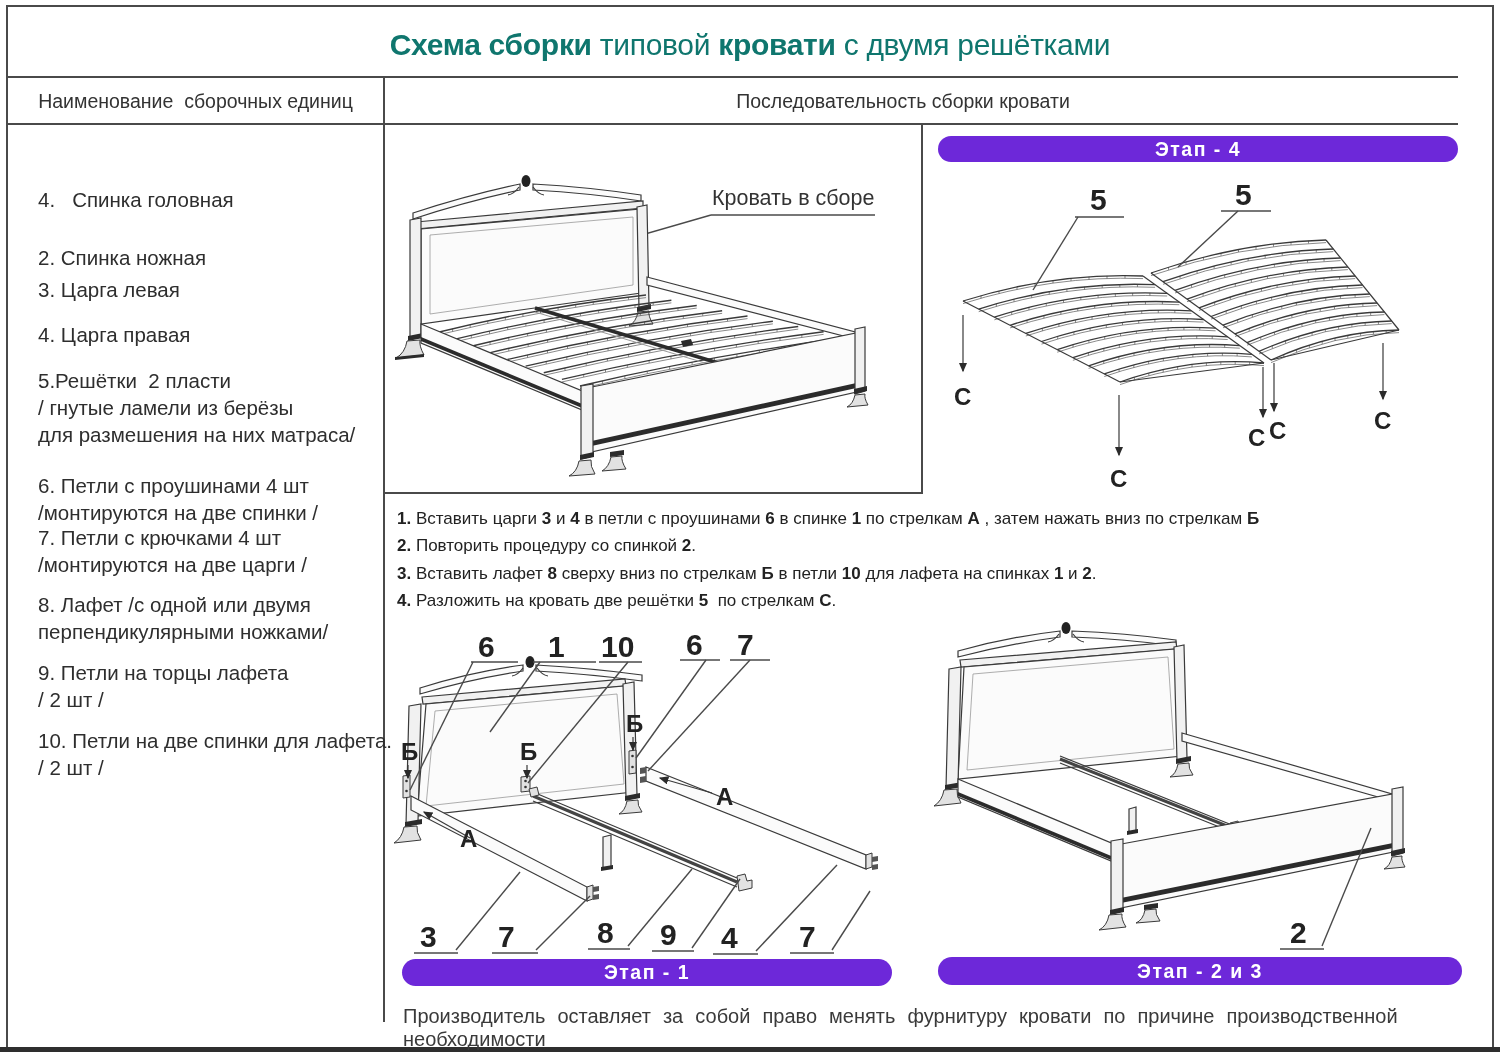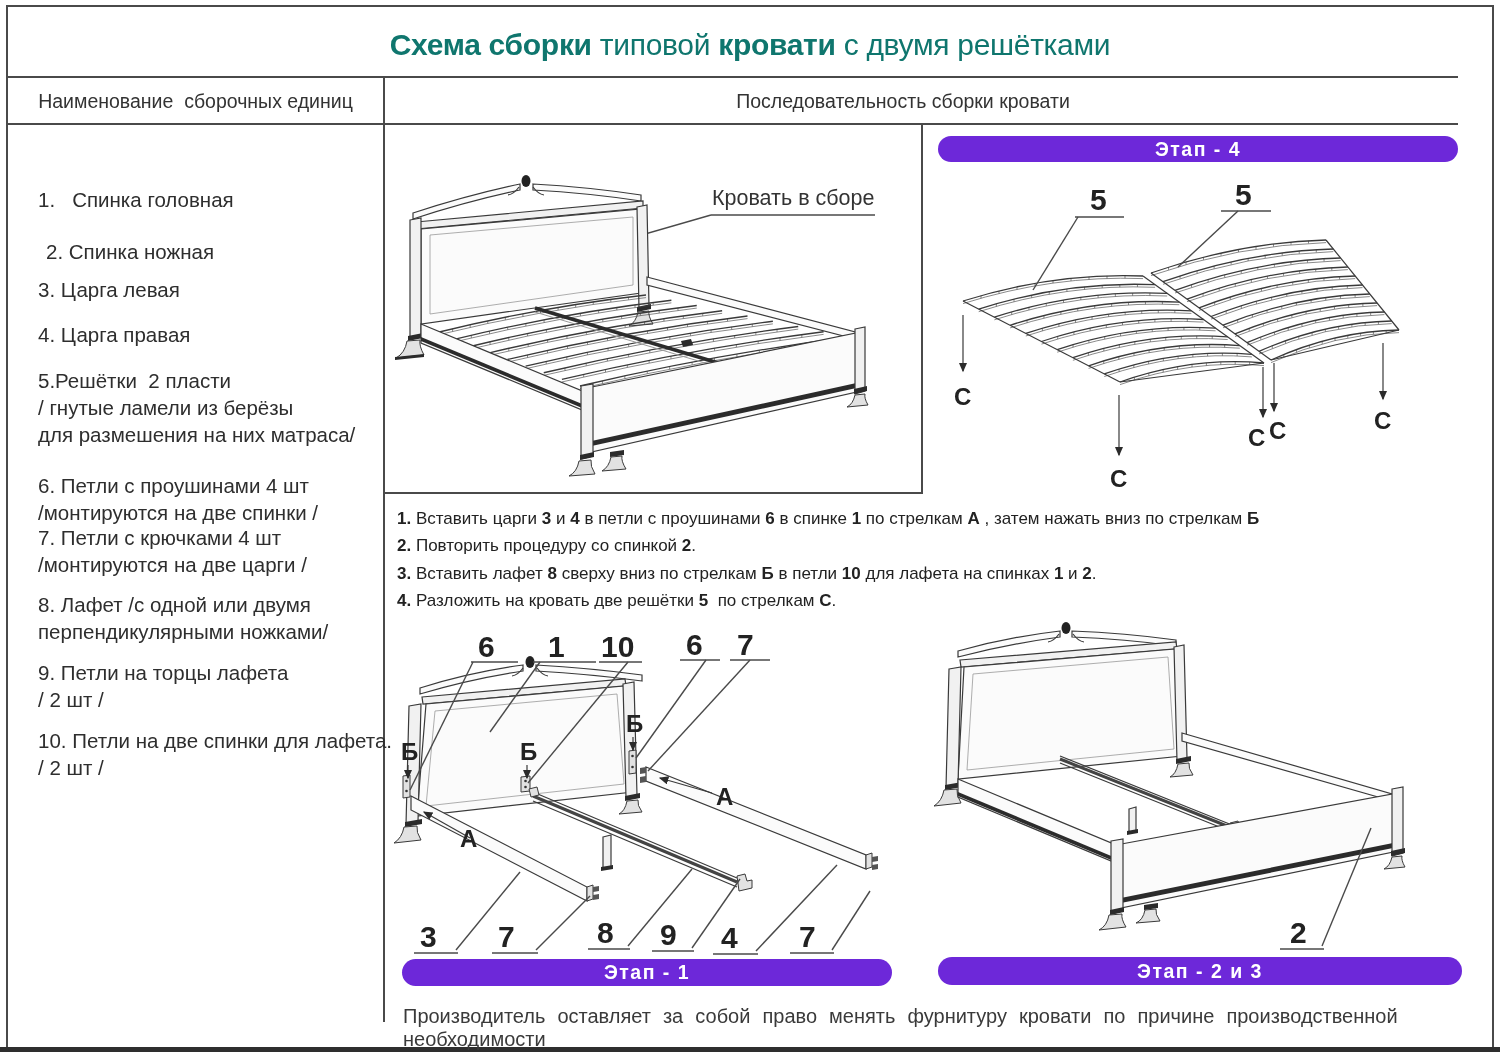--- a/index.html
+++ b/index.html
@@ -46,22 +46,22 @@
   </div>
 
   <div class="edge" style="left:8px;top:76px;width:1450px;height:2px;"></div>
   <div class="edge" style="left:8px;top:123px;width:1450px;height:2px;"></div>
   <div class="edge" style="left:383px;top:76px;width:2px;height:946px;"></div>
 
   <div class="hdr" style="left:8px;width:375px;">Наименование  сборочных единиц</div>
   <div class="hdr" style="left:383px;width:1040px;">Последовательность сборки кровати</div>
 
   <div id="parts-list">
-      <div class="pl-item" style="top: 186px;"><div>1.   Спинка головная</div></div>
-      <div class="pl-item" style="top: 238px; margin-left: 8px;"><div>2. Спинка ножная</div></div>
+      <div class="pl-item" style="top: 186px;"><div>4.   Спинка головная</div></div>
+      <div class="pl-item" style="top: 244px;"><div>2. Спинка ножная</div></div>
       <div class="pl-item" style="top: 276px;"><div>3. Царга левая</div></div>
       <div class="pl-item" style="top: 321px;"><div>4. Царга правая</div></div>
       <div class="pl-item" style="top: 367px;"><div>5.Решётки  2 пласти</div><div>/ гнутые ламели из берёзы</div><div>для размешения на них матраса/</div></div>
       <div class="pl-item" style="top: 456px; margin-top: 16px;"><div>6. Петли с проушинами 4 шт</div><div>/монтируются на две спинки /</div></div>
       <div class="pl-item" style="top: 524px;"><div>7. Петли с крючками 4 шт</div><div>/монтируются на две царги /</div></div>
       <div class="pl-item" style="top: 591px;"><div>8. Лафет /с одной или двумя</div><div>перпендикулярными ножками/</div></div>
       <div class="pl-item" style="top: 659px;"><div>9. Петли на торцы лафета</div><div>/ 2 шт /</div></div>
       <div class="pl-item" style="top: 727px;"><div>10. Петли на две спинки для лафета.</div><div>/ 2 шт /</div></div>
     </div>
 

